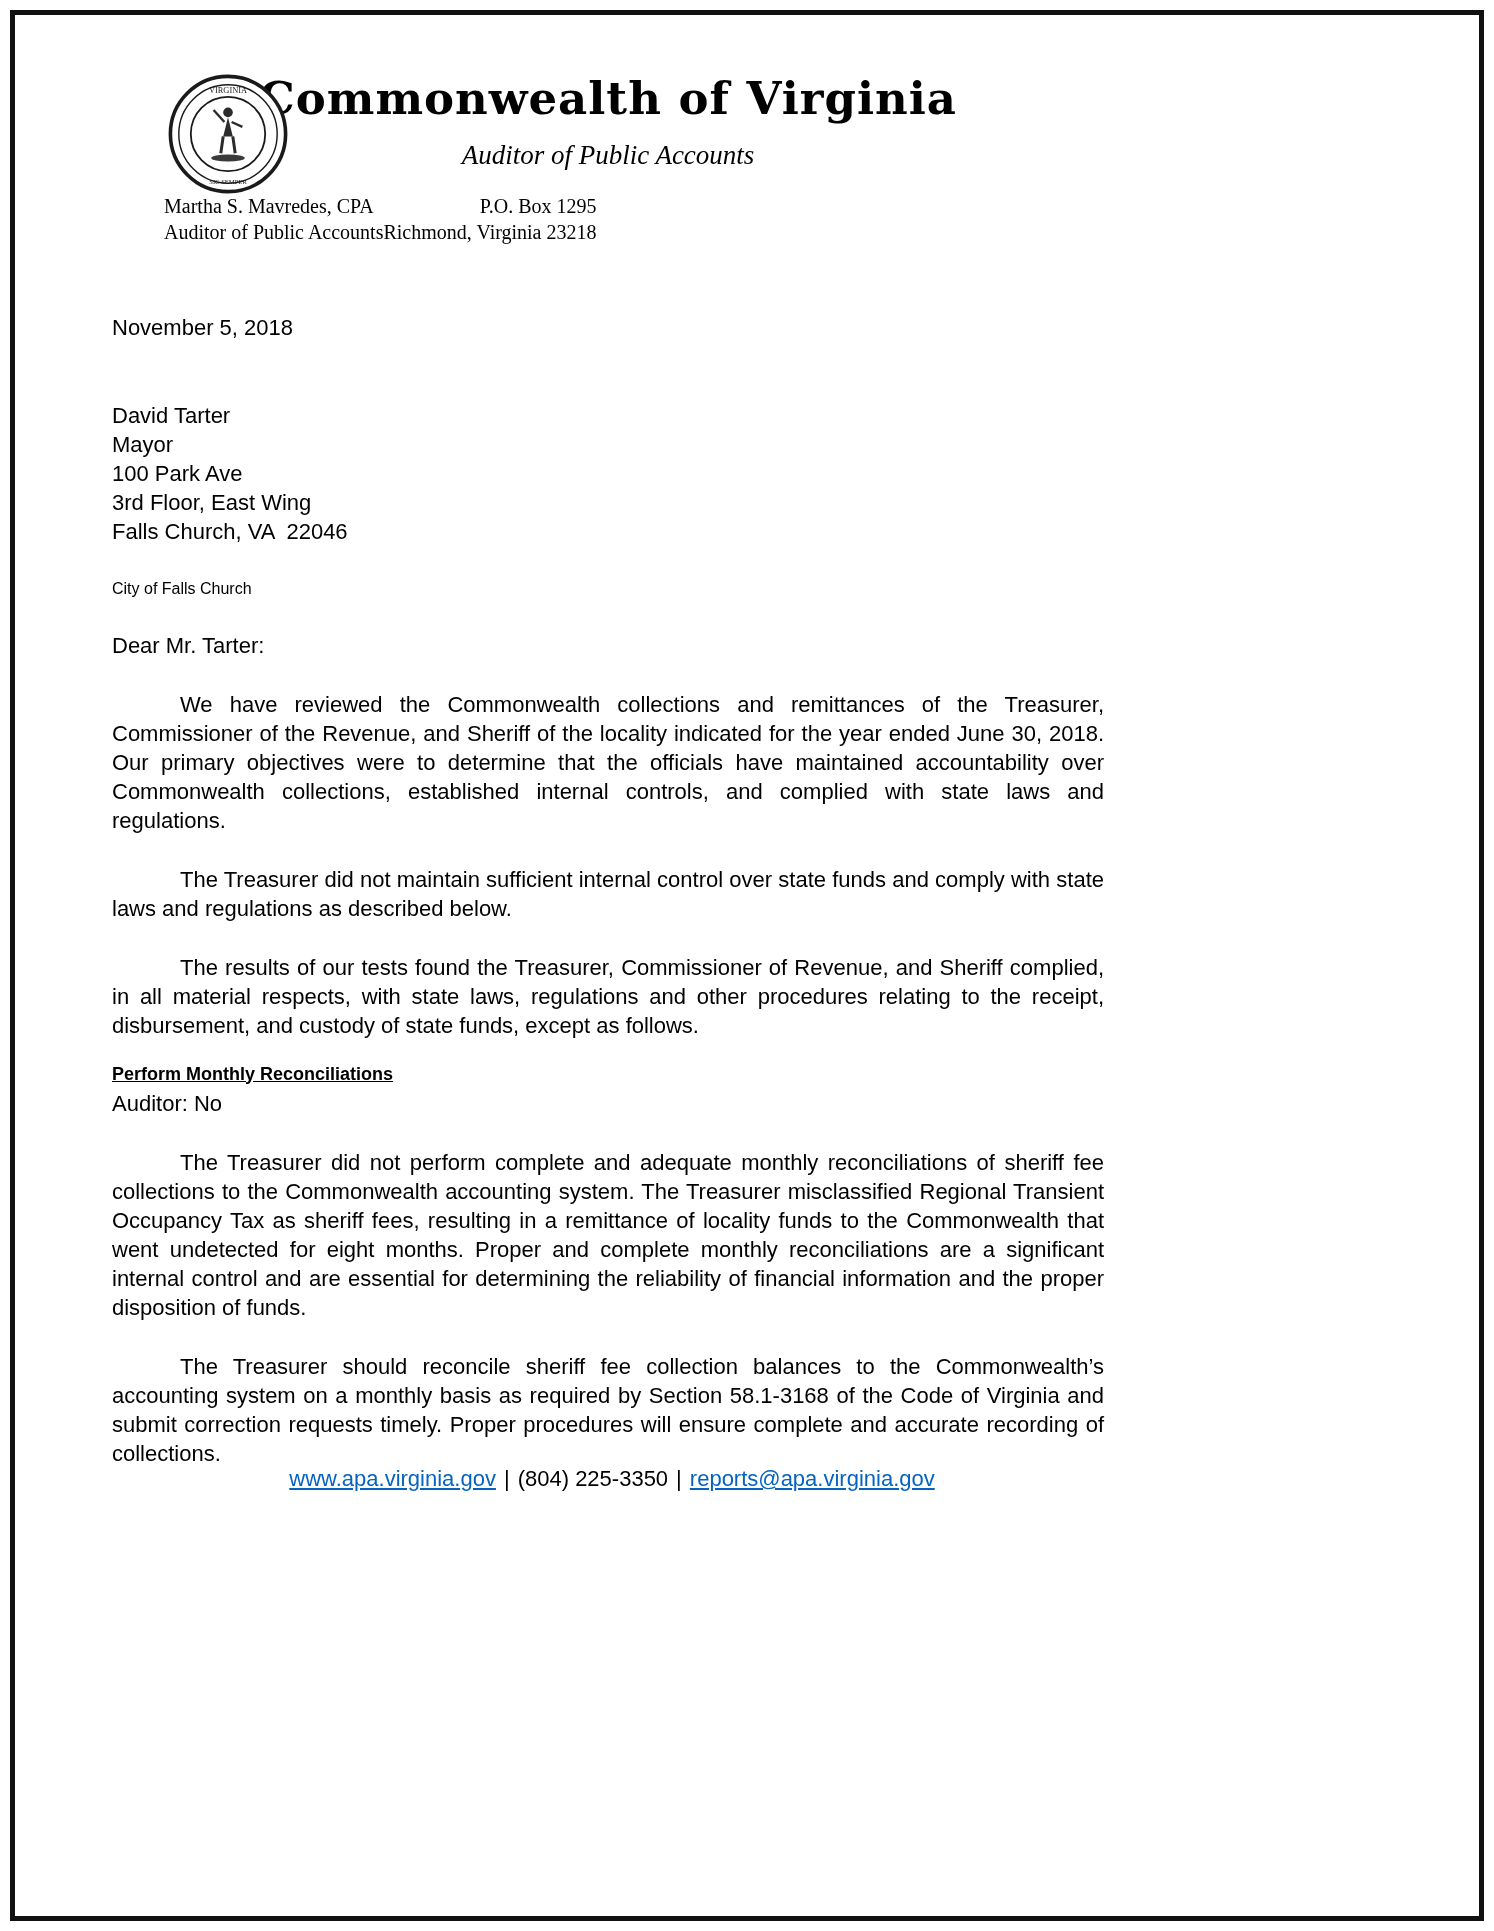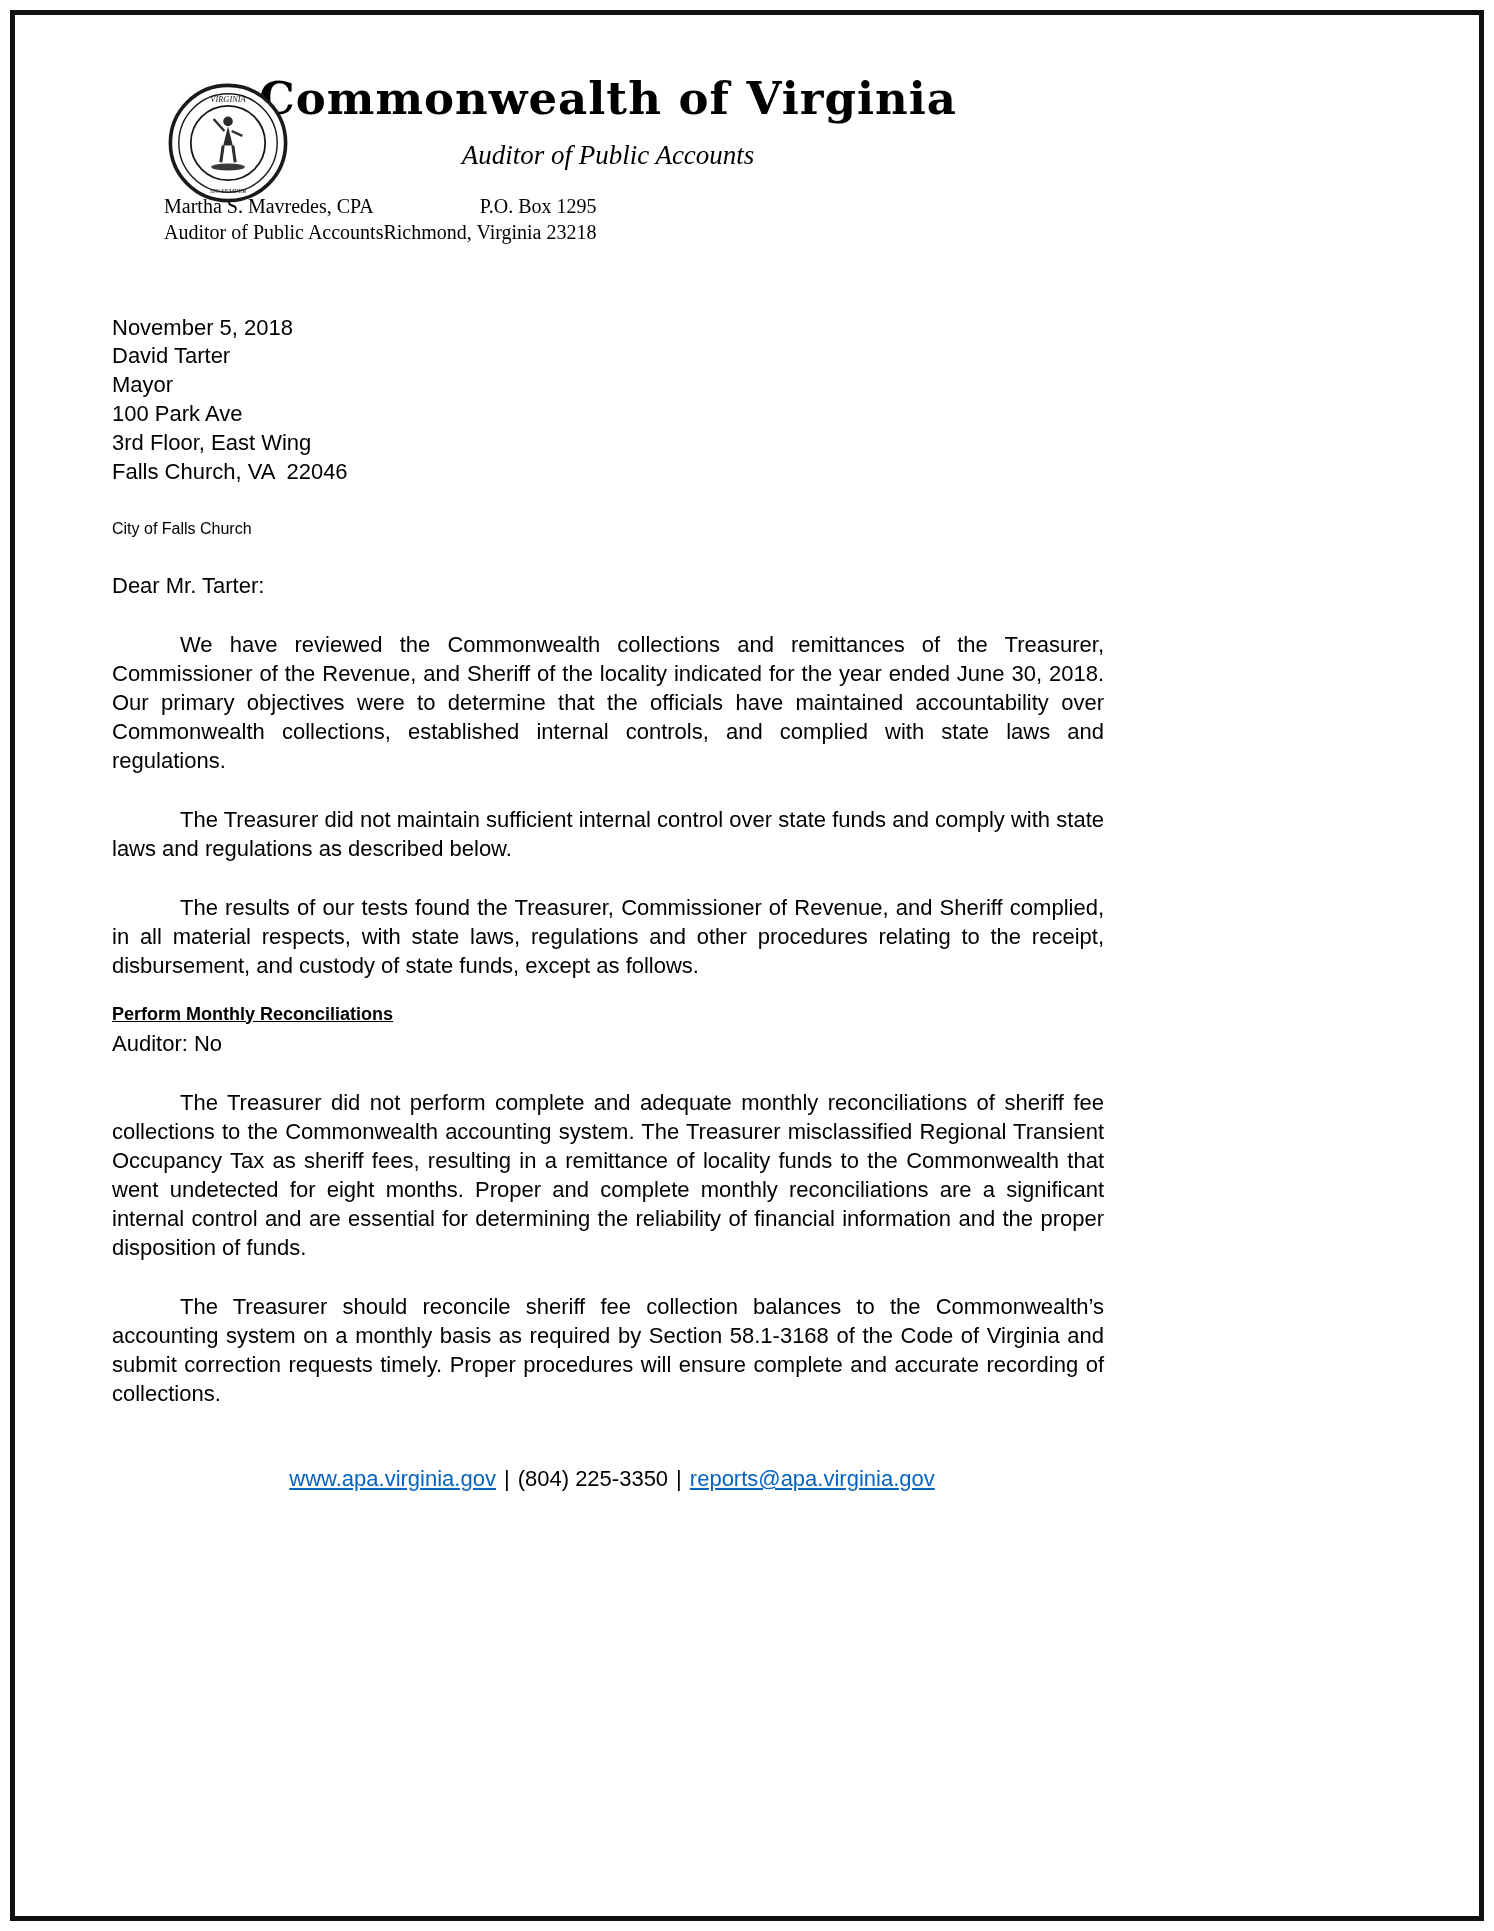--- a/index.html
+++ b/index.html
@@ -22,24 +22,23 @@
     position: absolute;
     left: 112px;
     top: 62px;
     width: 992px;
   }
   
   .letterhead { position: relative; min-height: 170px; }
   .seal {
     position: absolute;
     left: 56px;
-    top: 21px;
+    top: 12px;
     width: 120px;
     height: 120px;
-    font-style: italic;
   }
   .title-block { text-align: center; padding-top: 12px; }
   .lh-title {
     font-family: "DejaVu Serif", serif;
     font-weight: 700;
     font-size: 45px;
     line-height: 1.1;
     letter-spacing: 1px;
   }
   .lh-subtitle {
@@ -58,21 +57,21 @@
     font-size: 20px;
     line-height: 1.3;
   }
   .contact-right { text-align: right; }
   
   .letter-date {
     text-align: left;
     font-size: 22px;
     margin-top: 70px;
   }
-  .recipient { font-size: 22px; line-height: 29px; }
+  .recipient { margin-top: 60px; font-size: 22px; line-height: 29px; }
   .addr-line { white-space: pre-wrap; }
   .locality { margin-top: 28px; font-size: 16px; line-height: 29px; }
   .salutation { margin-top: 28px; font-size: 22px; line-height: 29px; }
   .para {
     margin: 30px 0 0 0;
     font-size: 22px;
     line-height: 29px;
     text-align: justify;
     text-indent: 68px;
   }

